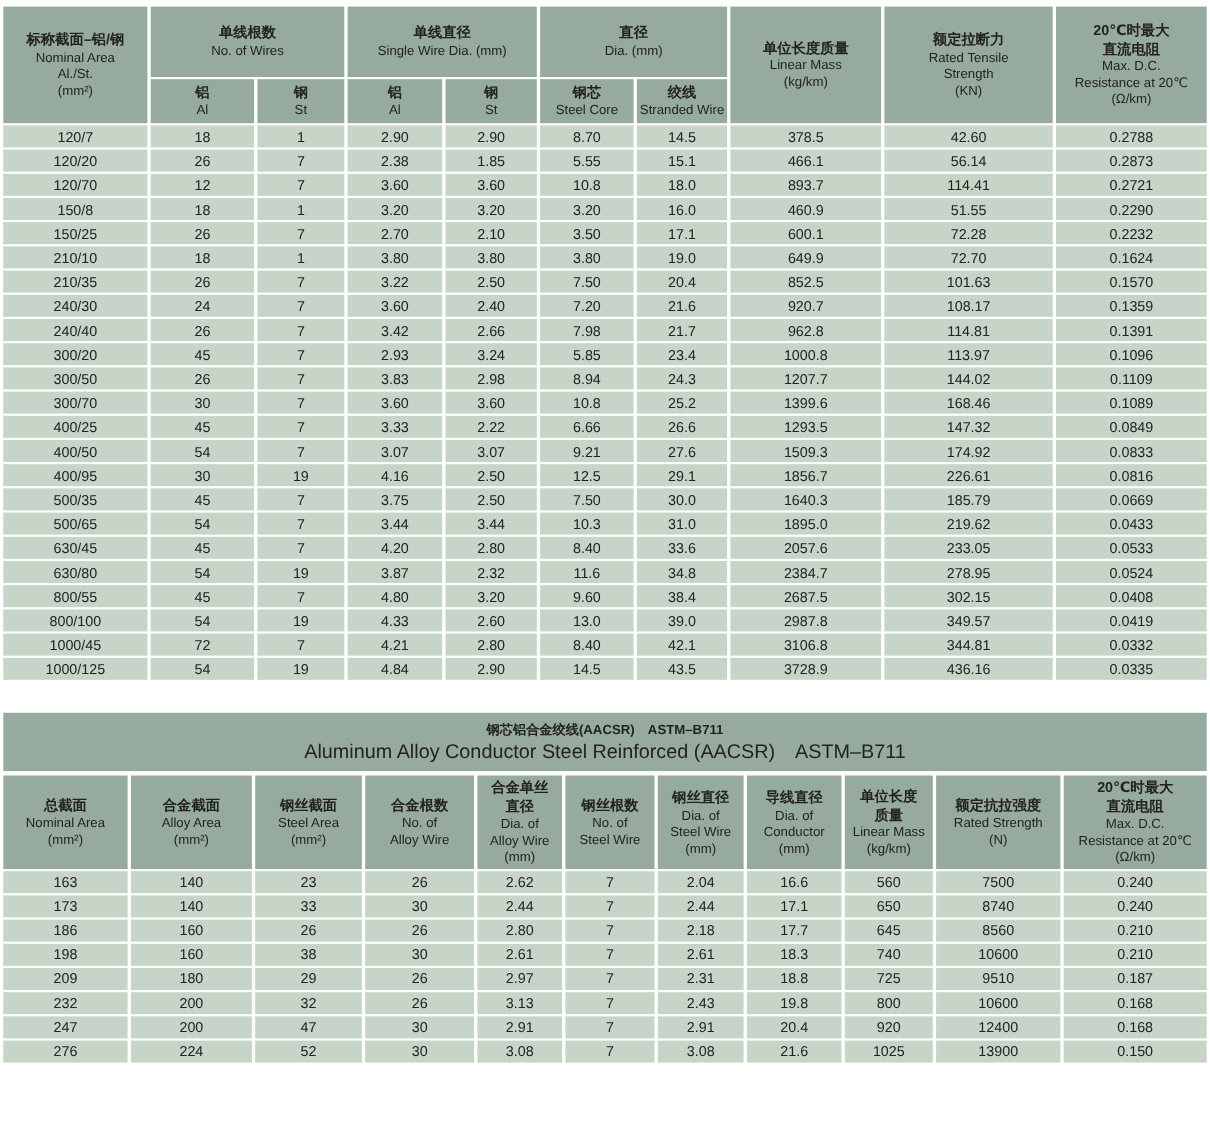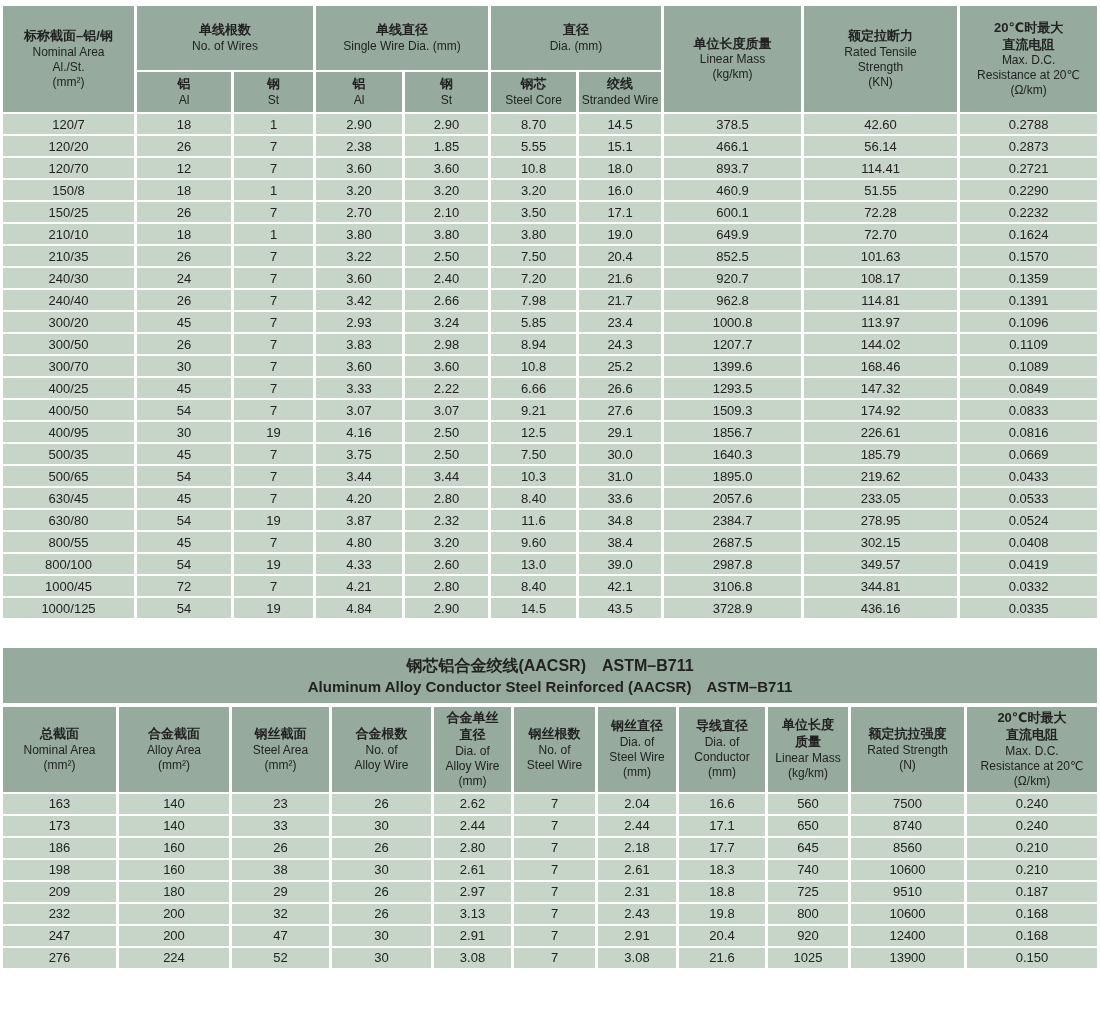--- a/index.html
+++ b/index.html
@@ -42,22 +42,22 @@
   .en{font-weight:400;font-size:12px;line-height:1.25;}
   .t1-group th{height:58px;}
   .t1-sub th{height:34px;}
   .t2 th{height:78px;}
   .title-band{
     background:var(--header-bg);
     margin:28px 3px 2px 3px;
     padding:7px 0 6px 0;
     text-align:center;
   }
-  .title-zh{font-weight:700;font-size:16px;line-height:1.4;}
-  .title-en{font-weight:700;font-size:15px;line-height:1.3;}
+  .title-zh{font-weight:700;font-size:12px;line-height:1.4;}
+  .title-en{font-weight:400;font-size:18px;line-height:1.3;}
 </style>
 </head>
 <body>
 
 <div class="page">
 
   <table class="t1">
     <colgroup>
       <col style="width:131px">
         <col style="width:94px">

